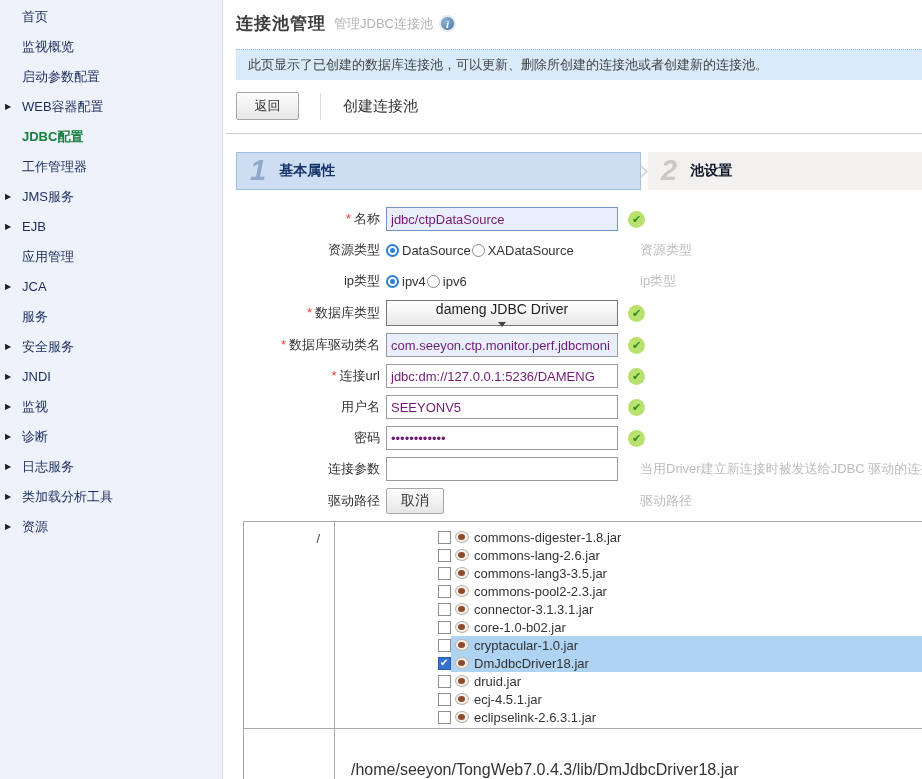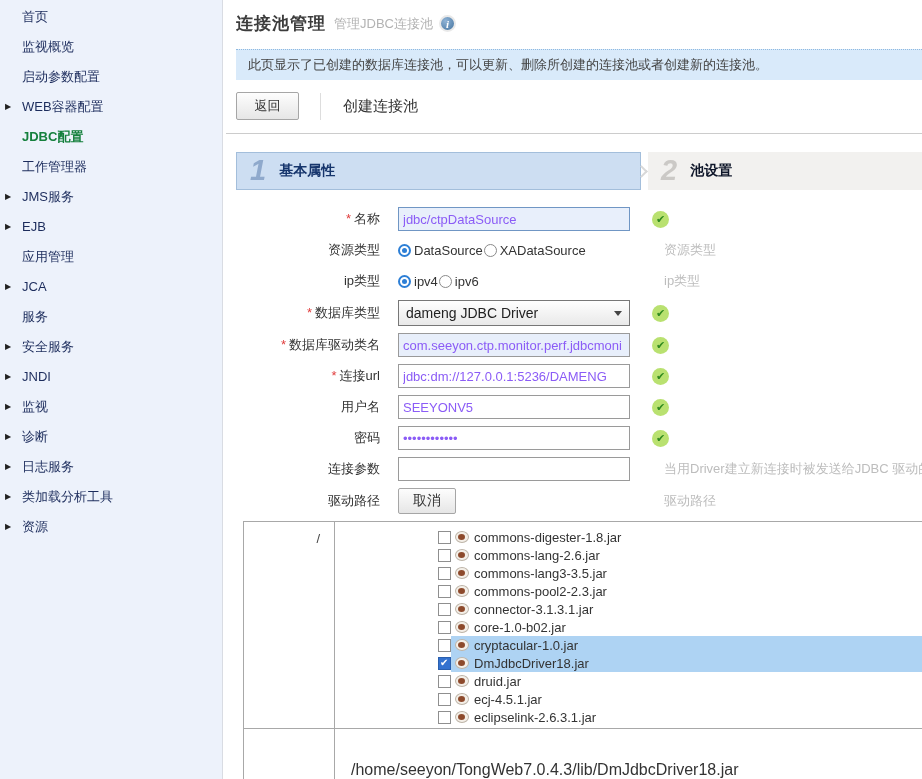--- a/index.html
+++ b/index.html
@@ -39,31 +39,31 @@
   .step .num { font-size:29px; font-style:italic; font-weight:bold; margin:0 13px 2px 13px; }
   .step .lbl { font-weight:bold; font-size:14px; }
   .step1 { width:405px; background:#cddef2; border:1px solid #a3bedb; }
   .step1 .num { color:#8fa9cc; } .step1 .lbl { color:#16356c; }
   .chev { align-self:center; width:9px; height:9px; border-top:2px solid #d8d8d8;
     border-right:2px solid #d8d8d8; transform:rotate(45deg); margin:0 -2px 0 -4px; flex:none; }
   .step2 { flex:1; background:#f2f1ef; margin-left:4px; }
   .step2 .num { color:#cbc9c6; } .step2 .lbl { color:#0f172a; }
   
   .form { margin-top:17px; }
-  .frow { display:flex; align-items:center; margin-bottom:7px; min-height:24px;gap:12px; }
+  .frow { display:flex; align-items:center; margin-bottom:7px; min-height:24px; }
   .flabel { width:157px; flex:none; text-align:right; color:#333; margin-right:6px; white-space:nowrap; }
   .req { color:#e03c3c; margin-right:3px; }
   .fctrl { width:232px; flex:none; display:flex; align-items:center; }
   input.txt { width:100%; height:24px; border:1px solid #9a9a9a; font-size:13px;
-    padding:0 4px; font-family:inherit; color:#8b5cf6; background:#fff; }
+    padding:0 4px; font-family:inherit; color:#701a75; background:#fff; }
   input.txt.blue { background:#e8effb; }
   input.txt.blueborder { border-color:#7096c4; }
   .ddl { width:238px; height:26px; border:1px solid #777; cursor:pointer;
     background:linear-gradient(#fefefe,#e9e9e9); display:flex; align-items:center;
-    justify-content:space-between; padding:0 7px; font-size:14px; color:#222; }
+    justify-content:space-between; padding:0 7px; font-size:14px; color:#222;flex-direction:column; }
   .ddl-arrow { width:0; height:0; border:4px solid transparent; border-top:5px solid #444; margin-top:5px; }
   .radio { width:13px; height:13px; border-radius:50%; border:1px solid #8a8a8a;
     background:#fff; flex:none; margin-right:3px; position:relative; cursor:pointer; }
   .radio.sel { border:2px solid #2d7fd6; }
   .radio.sel::after { content:""; position:absolute; left:2px; top:2px; width:5px; height:5px;
     border-radius:50%; background:#2d7fd6; }
   .rlbl { margin-right:1px; color:#333; }
   .check-badge { width:17px; height:17px; border-radius:50%; background:#b9e170; flex:none;
     color:#2f8a1f; font-weight:bold; font-size:11px; display:flex; align-items:center;
     justify-content:center; margin-left:10px; }

